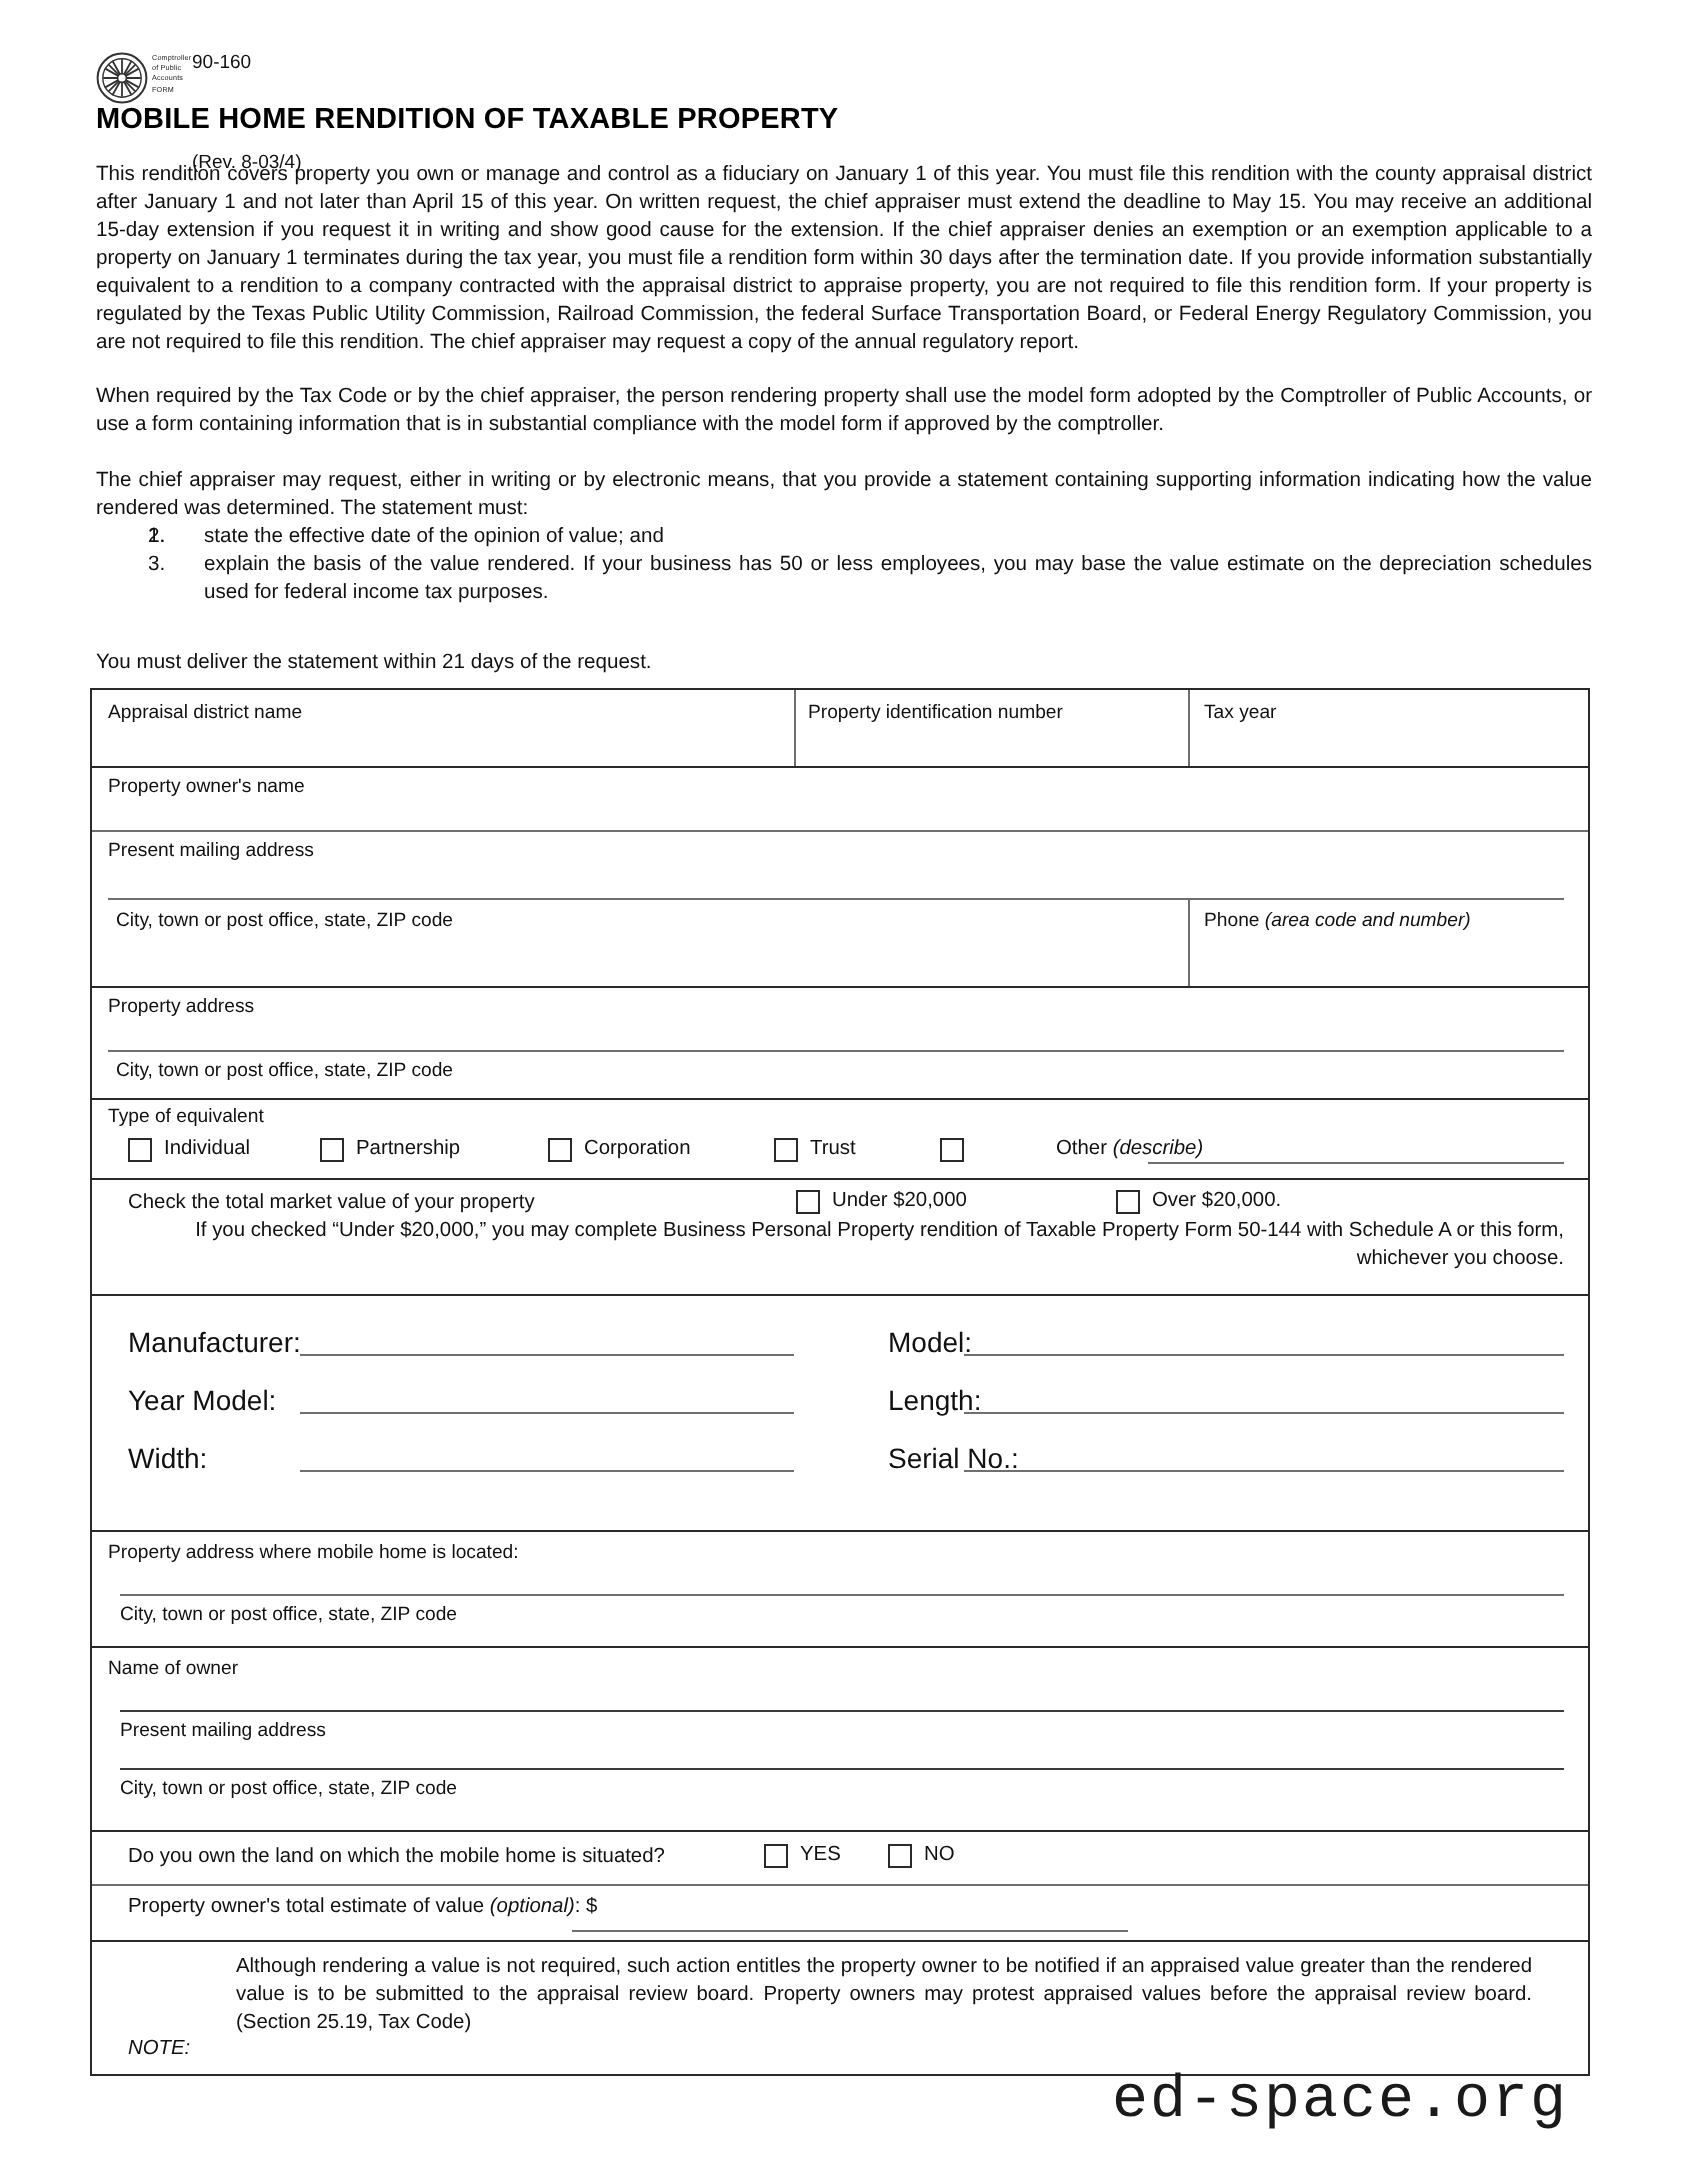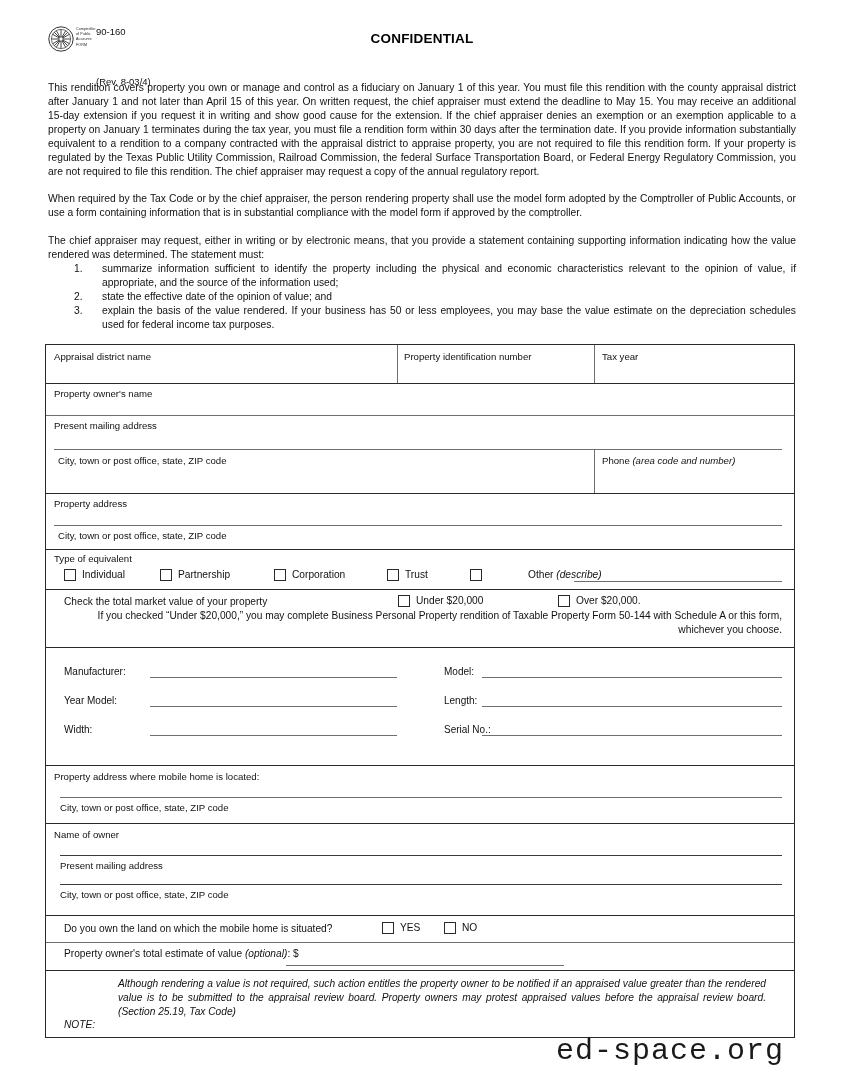--- a/index.html
+++ b/index.html
@@ -181,21 +181,21 @@
     position: absolute;
     font-size: 10.2px;
     line-height: 13.6px;
     color: #111;
     text-align: right;
   }
   .inlinetext i { font-style: italic; }
 
   .fieldlabel {
     position: absolute;
-    font-size: 10px;
+    font-size: 14px;
     line-height: 13px;
     color: #111;
     white-space: nowrap;
   }
 
   .note-wrap {
     position: absolute;
     left: 0; width: 100%;
   }
   .note-label {
@@ -205,21 +205,20 @@
     font-style: italic;
     color: #111;
     margin-top: 42px;
   }
   .note-body {
     position: absolute;
     left: 72px;
     width: 648px;
     font-size: 10.2px;
     line-height: 14.2px;
-    font-style: italic;
     color: #111;
     text-align: justify;
   }
 
   
   .watermark {
     position: absolute;
     left: 556px; top: 1034px;
     font-family: "Liberation Mono", "DejaVu Sans Mono", monospace;
     font-size: 30px;
@@ -255,43 +254,43 @@
 
     <div class="seal-text">
       <div>Comptroller</div>
       <div>of Public</div>
       <div>Accounts</div>
       <div>FORM</div>
     </div>
 
     <div class="form-num">90-160</div>
     <div class="form-rev">(Rev. 8-03/4)</div>
-    <div class="confidential">CONFIDENTIAL</div>
   </div>
 
+  <div class="doc-title">MOBILE HOME RENDITION OF TAXABLE PROPERTY</div>
 
   <div class="prose" id="para1">This rendition covers property you own or manage and control as a fiduciary on January 1 of this year.  You must file this rendition with the county appraisal district after January 1 and not later than April 15 of this year.   On written request, the chief appraiser must extend the deadline to May 15. You may receive an additional 15-day extension if you request it in writing and show good cause for the extension.  If the chief appraiser denies an exemption or an exemption applicable to a property on January 1 terminates during the tax year, you must file a rendition form within 30 days after the termination date.   If you provide information substantially equivalent to a rendition to a company contracted with the appraisal district to appraise property, you are not required to file this rendition form.  If your property is regulated by the Texas Public Utility Commission, Railroad Commission, the federal Surface Transportation Board, or Federal Energy Regulatory Commission, you are not required to file this rendition.  The chief appraiser may request a copy of the annual regulatory report.</div>
   <div class="prose" id="para3">The chief appraiser may request, either in writing or by electronic means, that you provide a statement containing supporting information indicating how the value rendered was determined.  The statement must:</div>
   <div class="prose" id="para2">When required by the Tax Code or by the chief appraiser, the person rendering property shall use the model form adopted by the Comptroller of Public Accounts, or use a form containing information that is in substantial compliance with the model form if approved by the comptroller.</div>
 
   <div class="numlist">
     <div class="li">
       <span class="marker">1.</span>
-      <span>summarize information sufficient to identify the property including the physical and economic characteristics relevant to the opinion of value, if appropriate, and the source of the information used;</span>
     </div>
     <div class="li">
       <span class="marker">2.</span>
       <span>state the effective date of the opinion of value; and</span>
     </div>
     <div class="li">
       <span class="marker">3.</span>
       <span>explain the basis of the value rendered.  If your business has 50 or less employees, you may base the value estimate on the depreciation schedules used for federal income tax purposes.</span>
     </div>
   </div>
 
+  <div class="deliver">You must deliver the statement within 21 days of the request.</div>
 
   <div class="formbox">
 
     <div class="cellbl" style="left:8px; top:6px;">Appraisal district name</div>
     <div class="vr-thin" style="left:351px; top:0px; height:38px;"></div>
     <div class="cellbl" style="left:358px; top:6px;">Property identification number</div>
     <div class="vr-thin" style="left:548px; top:0px; height:38px;"></div>
     <div class="cellbl" style="left:556px; top:6px;">Tax year</div>
     <div class="hr-strong" style="top:38px;"></div>
 

